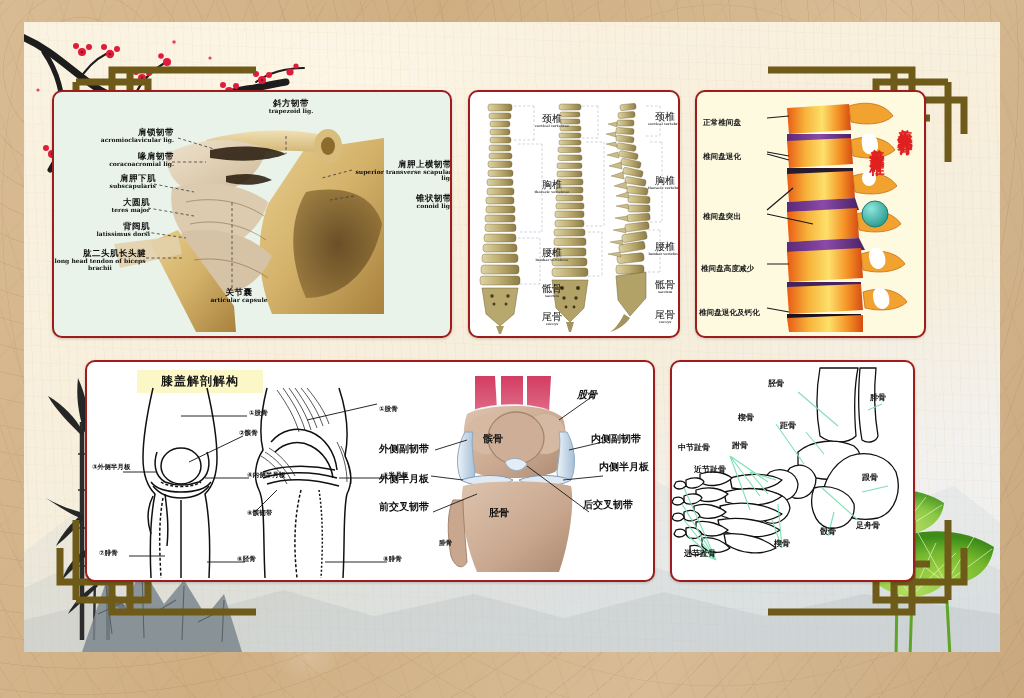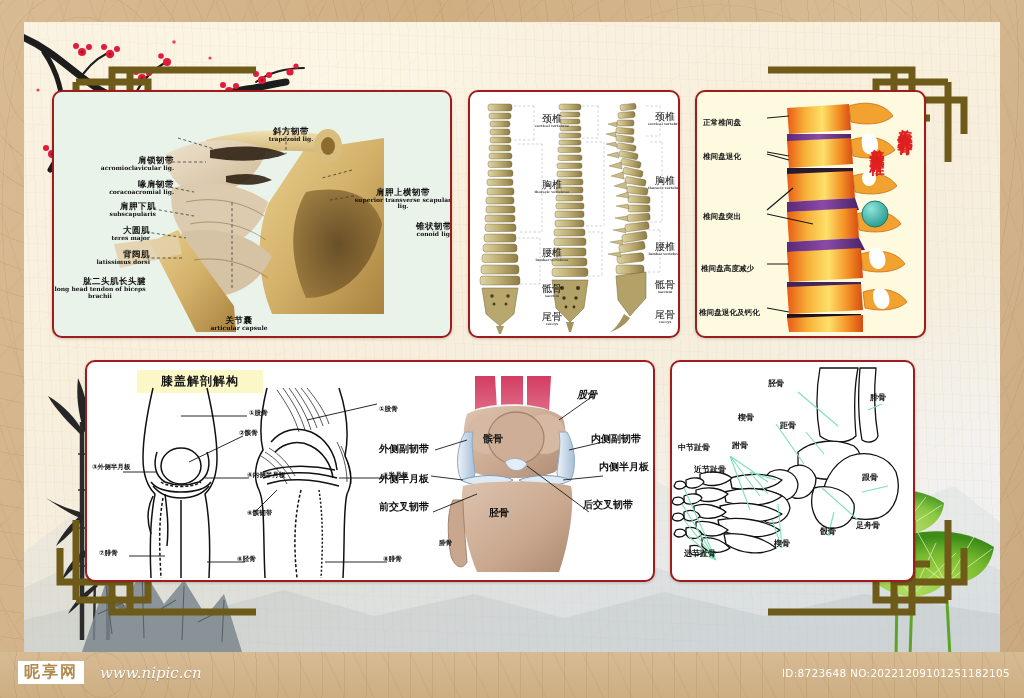--- a/index.html
+++ b/index.html
@@ -56,21 +56,21 @@
   .p-spine{left:468px;top:90px;width:212px;height:248px;background:#ffffff;}
   .p-lumbar{left:695px;top:90px;width:231px;height:248px;background:#fdfae0;}
   .p-knee{left:85px;top:360px;width:570px;height:222px;background:#ffffff;}
   .p-foot{left:670px;top:360px;width:245px;height:222px;background:#ffffff;}
 
   .lbl{position:absolute;color:#101010;line-height:1.05;white-space:nowrap;}
   .cn{font-weight:bold;}
   .en{font-family:"DejaVu Serif","Liberation Serif",serif;font-weight:bold;font-style:normal;}
 
   
-  .p-shoulder .lbl{text-align:right;margin-top:28px;}
+  .p-shoulder .lbl{text-align:right;}
   .p-shoulder .cn{font-size:8.5px;letter-spacing:.5px;}
   .p-shoulder .en{font-size:6px;letter-spacing:0;}
   .p-shoulder .lbl.rt{text-align:left;}
 
   
   .p-spine .cn{font-size:10px;font-weight:normal;}
   .p-spine .en{font-size:3.4px;color:#4a4a4a;}
 
   
   .p-lumbar .cn{font-size:7.6px;font-weight:bold;color:#1a1a1a;}
@@ -369,21 +369,21 @@
       </div>
       <div class="lbl" style="left:4px;top:130px;width:92px;">
         <div class="cn">背阔肌</div>
         <div class="en">latissimus dorsi</div>
       </div>
       <div class="lbl" style="left:0px;top:157px;width:92px;line-height:1.1;">
         <div class="cn">肱二头肌长头腱</div>
         <div class="en" style="white-space:normal;text-align:center;">long head tendon of biceps brachii</div>
       </div>
 
-      <div class="lbl rt" style="left:300px;top:68px;width:98px;text-align:center;">
+      <div class="lbl rt" style="left:300px;top:68px;width:98px;text-align:right;">
         <div class="cn">肩胛上横韧带</div>
         <div class="en" style="white-space:normal;">superior transverse scapular lig.</div>
       </div>
       <div class="lbl rt" style="left:304px;top:102px;width:94px;text-align:right;">
         <div class="cn">锥状韧带</div>
         <div class="en">conoid lig.</div>
       </div>
 
       <div class="lbl" style="left:140px;top:196px;width:90px;text-align:center;">
         <div class="cn">关节囊</div>
@@ -853,20 +853,14 @@
       <div class="lbl cn" style="left:22px;top:104px;"><span>近节趾骨</span></div>
       <div class="lbl cn" style="left:190px;top:112px;"><span>跟骨</span></div>
       <div class="lbl cn" style="left:184px;top:160px;"><span>足舟骨</span></div>
       <div class="lbl cn" style="left:148px;top:166px;"><span>骰骨</span></div>
       <div class="lbl cn" style="left:102px;top:178px;"><span>楔骨</span></div>
       <div class="lbl cn" style="left:12px;top:188px;"><span>远节趾骨</span></div>
     </div>
 
   </div>
 
-  <div class="wm">
-    <div class="wm-pat"></div>
-    <div class="wm-logo">昵享网</div>
-    <div class="wm-url">www.nipic.cn</div>
-    <div class="wm-id">ID:8723648 NO:20221209101251182105</div>
-  </div>
 
 </div>
 
 </body></html>

